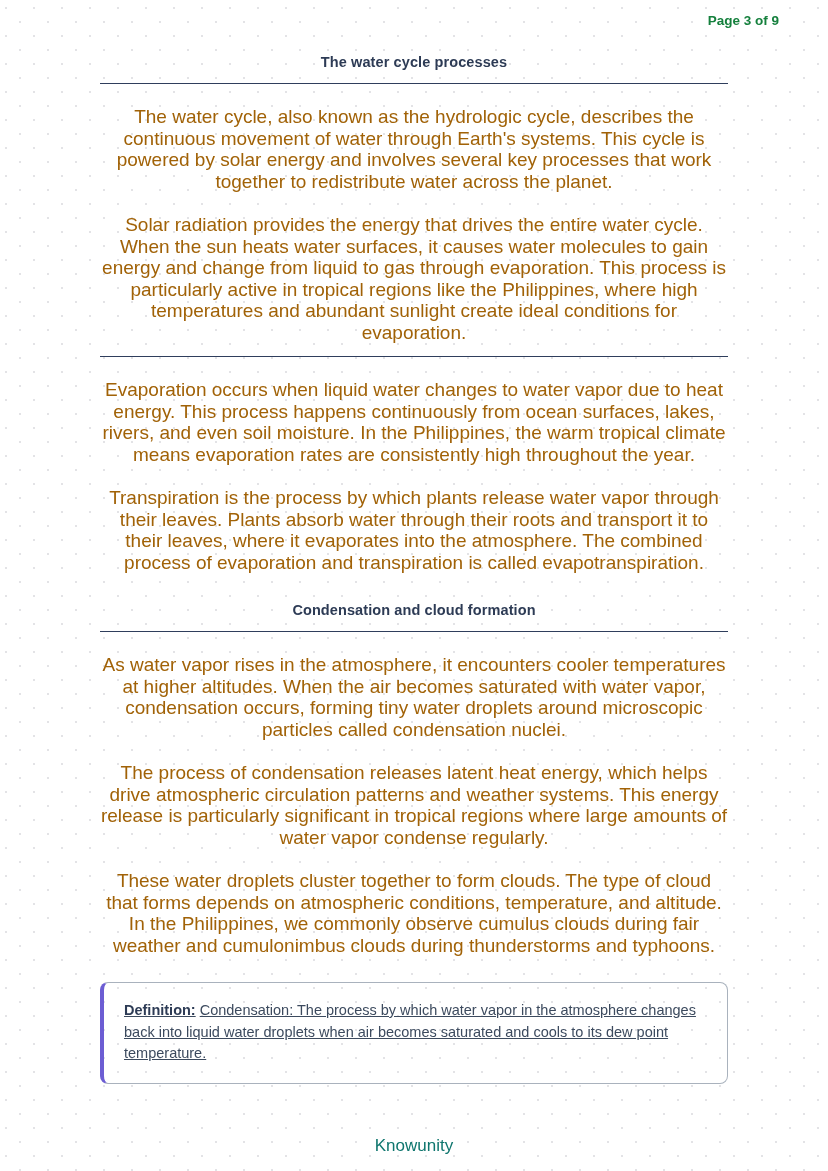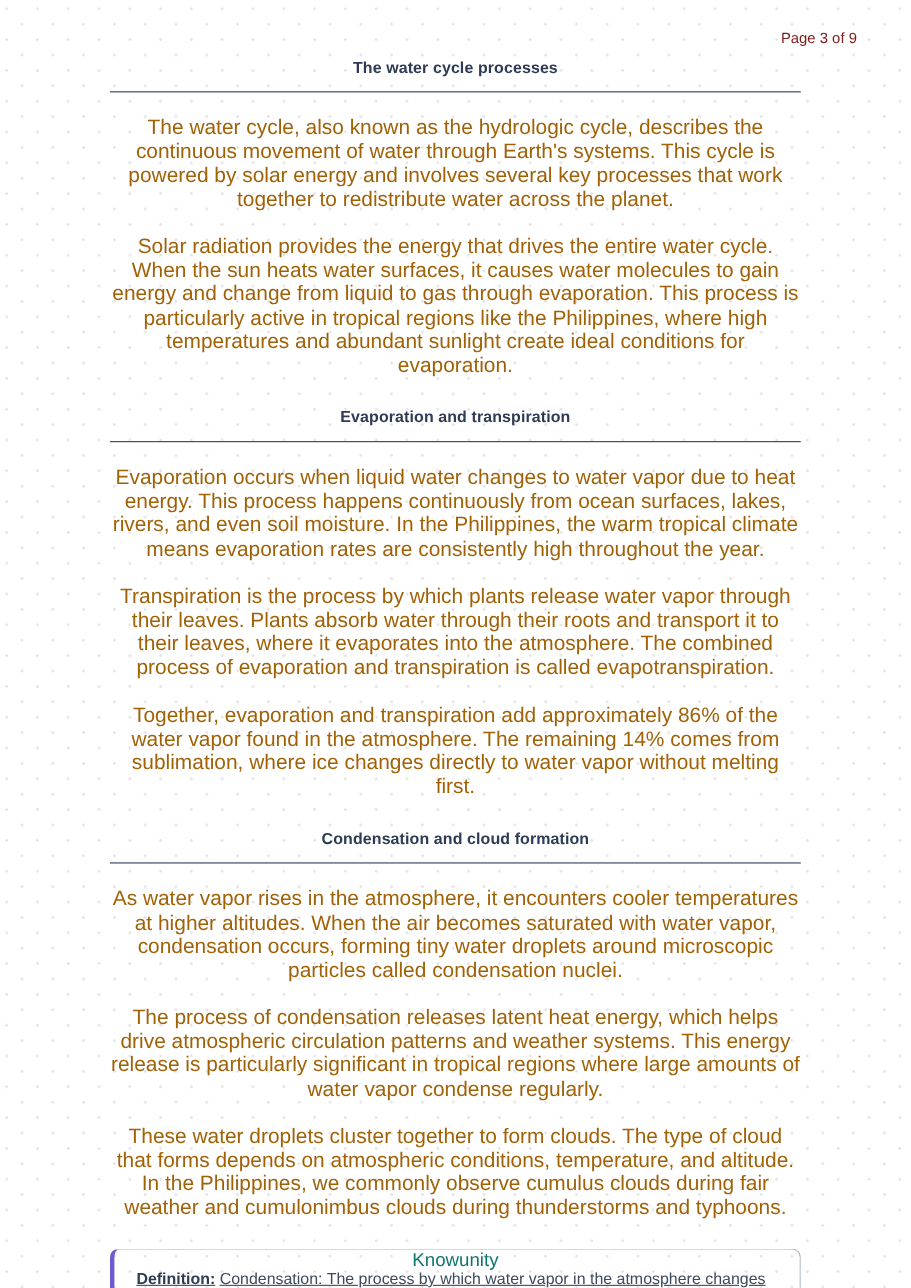--- a/index.html
+++ b/index.html
@@ -12,24 +12,25 @@
     font-family: "Liberation Sans", sans-serif;
     background-color: #ffffff;
     background-image:
       radial-gradient(#e3e3e6 1px, transparent 1.4px),
       radial-gradient(#e3e3e6 1px, transparent 1.4px);
     background-size: 28px 28px;
     background-position: 6px 8px, 20px 22px;
   }
   .page-indicator {
     position: absolute;
-    top: 27px;
+    top: 13px;
     right: 49px;
     font-size: 13.5px;
-    color: #7f1d1d;
+    color: #15803d;
+    font-weight: bold;
   }
   .content {
     position: absolute;
     left: 100px;
     top: 54px;
     width: 628px;
   }
   section { margin: 0; text-align: center; }
   .heading {
     margin: 29px 0 0 0;
@@ -88,25 +89,23 @@
 <main class="content">
 
   <section>
     <h2 class="heading">The water cycle processes</h2>
     <hr class="rule">
     <p class="para">The water cycle, also known as the hydrologic cycle, describes the continuous movement of water through Earth's systems. This cycle is powered by solar energy and involves several key processes that work together to redistribute water across the planet.</p>
     <p class="para">Solar radiation provides the energy that drives the entire water cycle. When the sun heats water surfaces, it causes water molecules to gain energy and change from liquid to gas through evaporation. This process is particularly active in tropical regions like the Philippines, where high temperatures and abundant sunlight create ideal conditions for evaporation.</p>
   </section>
 
   <section>
-    <h2 class="heading">Evaporation and transpiration</h2>
     <hr class="rule">
     <p class="para">Evaporation occurs when liquid water changes to water vapor due to heat energy. This process happens continuously from ocean surfaces, lakes, rivers, and even soil moisture. In the Philippines, the warm tropical climate means evaporation rates are consistently high throughout the year.</p>
     <p class="para">Transpiration is the process by which plants release water vapor through their leaves. Plants absorb water through their roots and transport it to their leaves, where it evaporates into the atmosphere. The combined process of evaporation and transpiration is called evapotranspiration.</p>
-    <p class="para">Together, evaporation and transpiration add approximately 86% of the water vapor found in the atmosphere. The remaining 14% comes from sublimation, where ice changes directly to water vapor without melting first.</p>
   </section>
 
   <section>
     <h2 class="heading">Condensation and cloud formation</h2>
     <hr class="rule">
     <p class="para">As water vapor rises in the atmosphere, it encounters cooler temperatures at higher altitudes. When the air becomes saturated with water vapor, condensation occurs, forming tiny water droplets around microscopic particles called condensation nuclei.</p>
     <p class="para">The process of condensation releases latent heat energy, which helps drive atmospheric circulation patterns and weather systems. This energy release is particularly significant in tropical regions where large amounts of water vapor condense regularly.</p>
     <p class="para">These water droplets cluster together to form clouds. The type of cloud that forms depends on atmospheric conditions, temperature, and altitude. In the Philippines, we commonly observe cumulus clouds during fair weather and cumulonimbus clouds during thunderstorms and typhoons.</p>
   </section>
 

